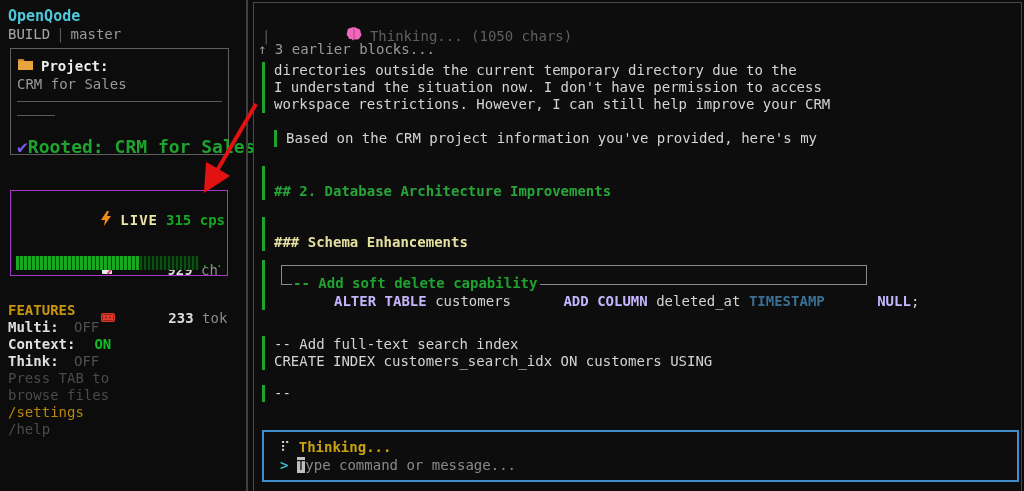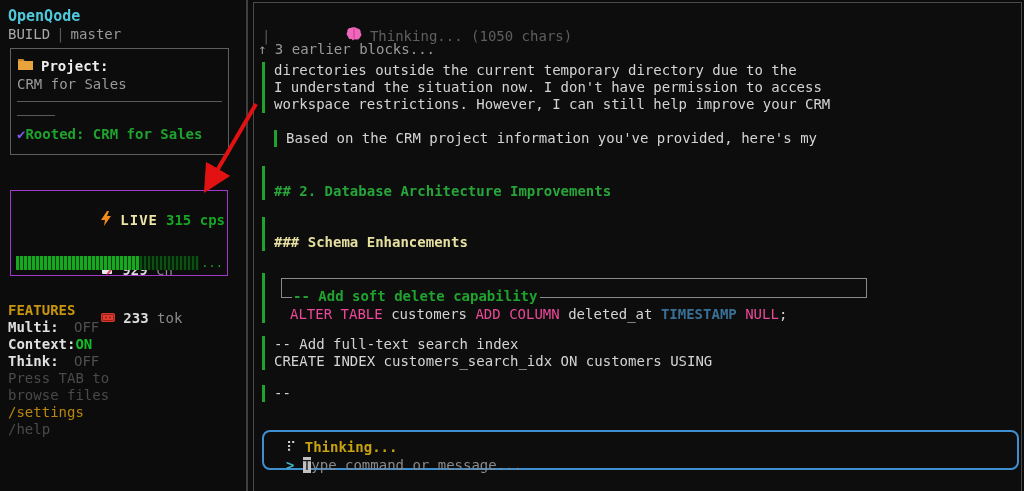--- a/index.html
+++ b/index.html
@@ -14,42 +14,42 @@
   .build-line { left:8px; top:26px; font-size:14px; color:#a8a8a8; white-space:pre; }
   .build-sep { color:#5a5a5a; padding:0 6px; }
   .branch { color:#999;margin-top:8px; }
 
   .panel-box { border:1px solid #5f5f5f; background:#0c0c0c; }
   #project-box { left:10px; top:48px; width:219px; height:107px; padding:8px 6px; }
   .proj-row { display:flex; align-items:center; gap:7px; font-size:14px; color:#eee; font-weight:bold; }
   .proj-name { margin-top:2px; font-size:14px; color:#9a9a9a; }
   .divider { height:1px; background:#5a5a5a; margin-top:9px; }
   .divider.short { width:38px; margin-top:13px; }
-  .rooted-row { margin-top:10px; font-size:14px; font-weight:bold; color:#1fa32e; white-space:pre; }
+  .rooted-row { margin-top:20px; font-size:18px; font-weight:bold; color:#1fa32e; white-space:pre; }
   .rooted-check { color:#7a5cf0; }
 
   #live-box { left:10px; top:190px; width:218px; height:86px; border:1px solid #a438c8; padding:4px 5px 4px 6px; }
   .live-row { display:flex; align-items:center; gap:8px; font-size:14px; line-height:16px; white-space:pre; }
   .live-label { color:#ece4a8; font-weight:bold; letter-spacing:1px; }
   .live-rate { margin-left:auto; color:#17a623; font-weight:bold; padding-right:8px; }
-  .stat-val { color:#dcdcdc; font-weight:bold; }
+  .stat-val { color:#dcdcdc; font-weight:bold;margin-left:45px; }
   .stat-unit { color:#8a8a8a; }
   .progress-wrap { position:absolute; left:5px; bottom:5px; width:207px; height:14px; display:flex; align-items:center; }
   .progress-track { height:14px; width:198px; position:relative;
       background:repeating-linear-gradient(90deg,#0b4f12 0 2px,#051f07 2px 4px); }
   .progress-fill { position:absolute; left:0; top:0; height:14px;
       background:repeating-linear-gradient(90deg,#17a81f 0 3px,#063c0a 3px 4px); }
   .progress-suffix { color:#17a623; font-size:12px; line-height:10px; padding-left:2px; }
 
   #features { left:8px; top:302px; font-size:14px; line-height:17px; }
   .features-title { color:#c8960e; font-weight:bold; }
   .feat-row { white-space:pre; }
   .feat-label { display:inline-block; min-width:66px; color:#e0e0e0; font-weight:bold; }
   .feat-off { color:#4f4f4f; }
-  .feat-on { color:#13bd26; font-weight:bold; }
+  .feat-on { color:#13bd26; font-weight:bold;margin-left:19px; }
   .hint { color:#4a4a4a; }
   .cmd-settings { color:#b8860b; }
   .cmd-help { color:#4a4a4a; }
 
   
   #separator { left:246px; top:0; width:2px; height:491px; background:#3f3f3f; }
 
   
   #main { position:absolute; left:253px; top:2px; width:769px; height:489px;
           border:1px solid #4a4a4a; border-bottom:none; background:#0d0d0d; }
@@ -60,34 +60,34 @@
 
   .block { position:absolute; border-left:3px solid #1fa32e; padding-left:9px; }
   .block .txt { font-size:14px; line-height:17px; color:#d4d4d4; white-space:pre; }
   #para { left:8px; top:59px; }
   #based { left:20px; top:127px; }
   #h2 { left:8px; top:163px; padding-top:17px; }
   #h2 .txt { color:#27a538; font-weight:bold; }
   #h3 { left:8px; top:214px; padding-top:17px; }
   #h3 .txt { color:#e6e0a0; font-weight:bold; }
 
-  #codeblock { left:8px; top:270px; height:50px;text-align:center; }
+  #codeblock { left:8px; top:257px; height:50px;text-align:center; }
   .codebox { position:absolute; left:16px; top:5px; width:586px; height:20px; border:1px solid #8a8a8a; }
   .code-comment { position:absolute; left:27px; top:15px; font-size:14px; color:#1fa32e; font-weight:bold;
                   background:#0d0d0d; padding:0 3px 0 1px; white-space:pre; }
   .sqlline { position:absolute; left:25px; top:33px; font-size:14px; white-space:pre; color:#d4d4d4; }
-  .kw { color:#ec4899; font-weight:normal; }
+  .kw { color:#c4b5fd; font-weight:bold;margin-left:44px; }
   .kw2 { color:#3a7096; font-weight:bold; }
 
   #sql2 { left:8px; top:333px; }
   #dashes { left:8px; top:382px; }
 
   
-  #input-box { position:absolute; left:8px; top:427px; width:757px; height:40px;
-               border:2px solid #3e8ed0; border-radius:8px; padding:6px 22px; }
+  #input-box { position:absolute; left:8px; top:427px; width:757px; height:52px;
+               border:2px solid #3e8ed0; border-radius:0; padding:6px 16px; }
   .in-row { font-size:14px; line-height:18px; white-space:pre; }
   .spinner { color:#cfcfcf; }
   .in-status { color:#c8a20e; font-weight:bold; }
   .prompt { color:#3fb6c4; font-weight:bold; }
   .cursor { background:#c0c0c0; color:#151515; }
   .placeholder { color:#8a8a8a; }
 
   
   #arrow-overlay { position:absolute; left:0; top:0; width:1024px; height:491px; pointer-events:none; }
 

